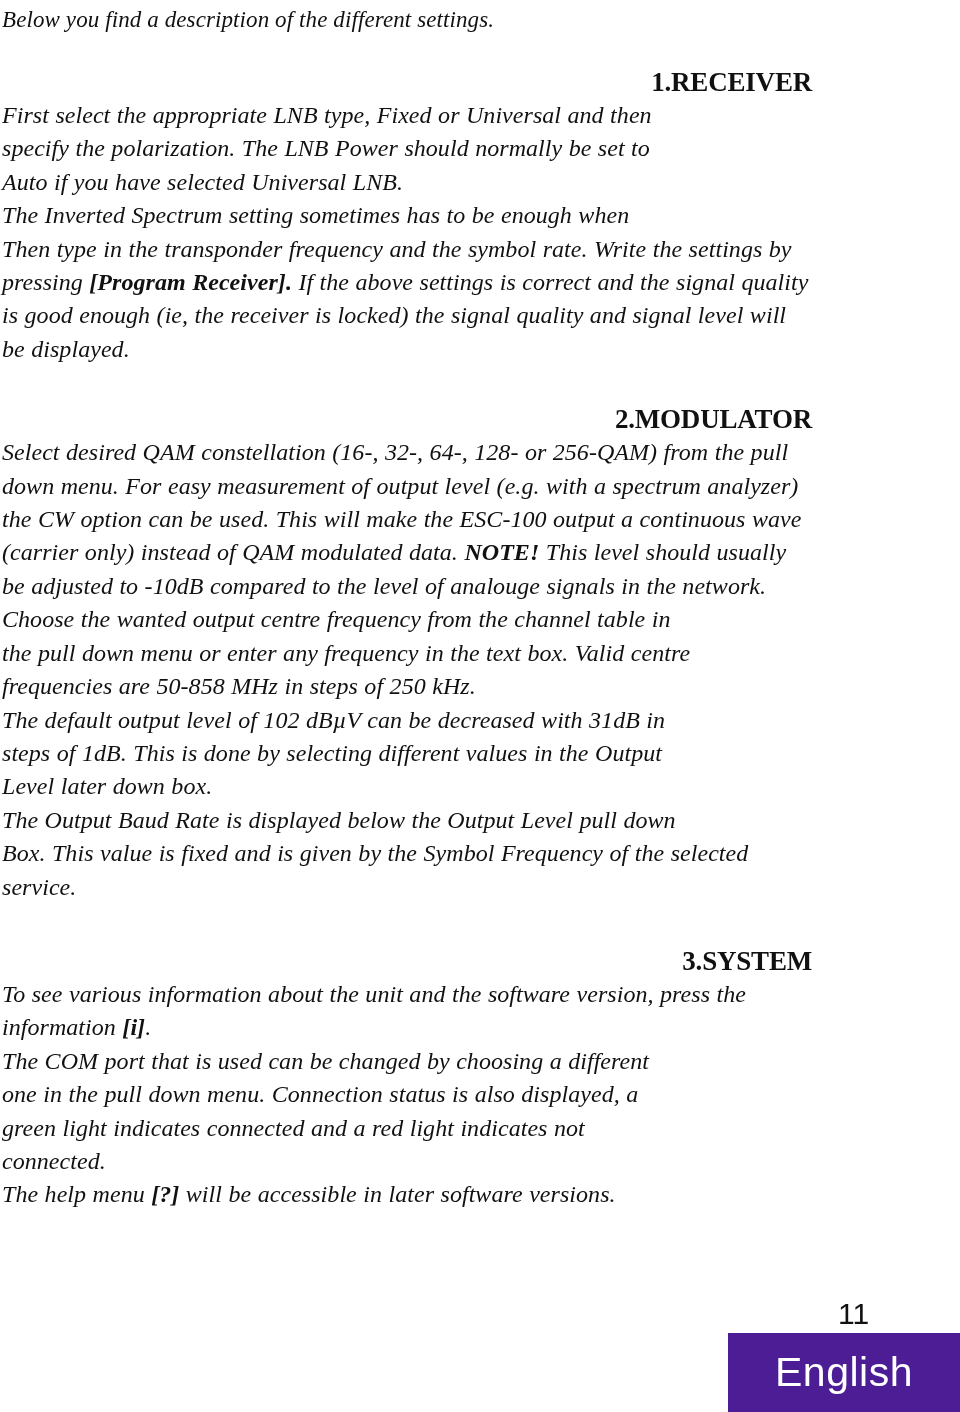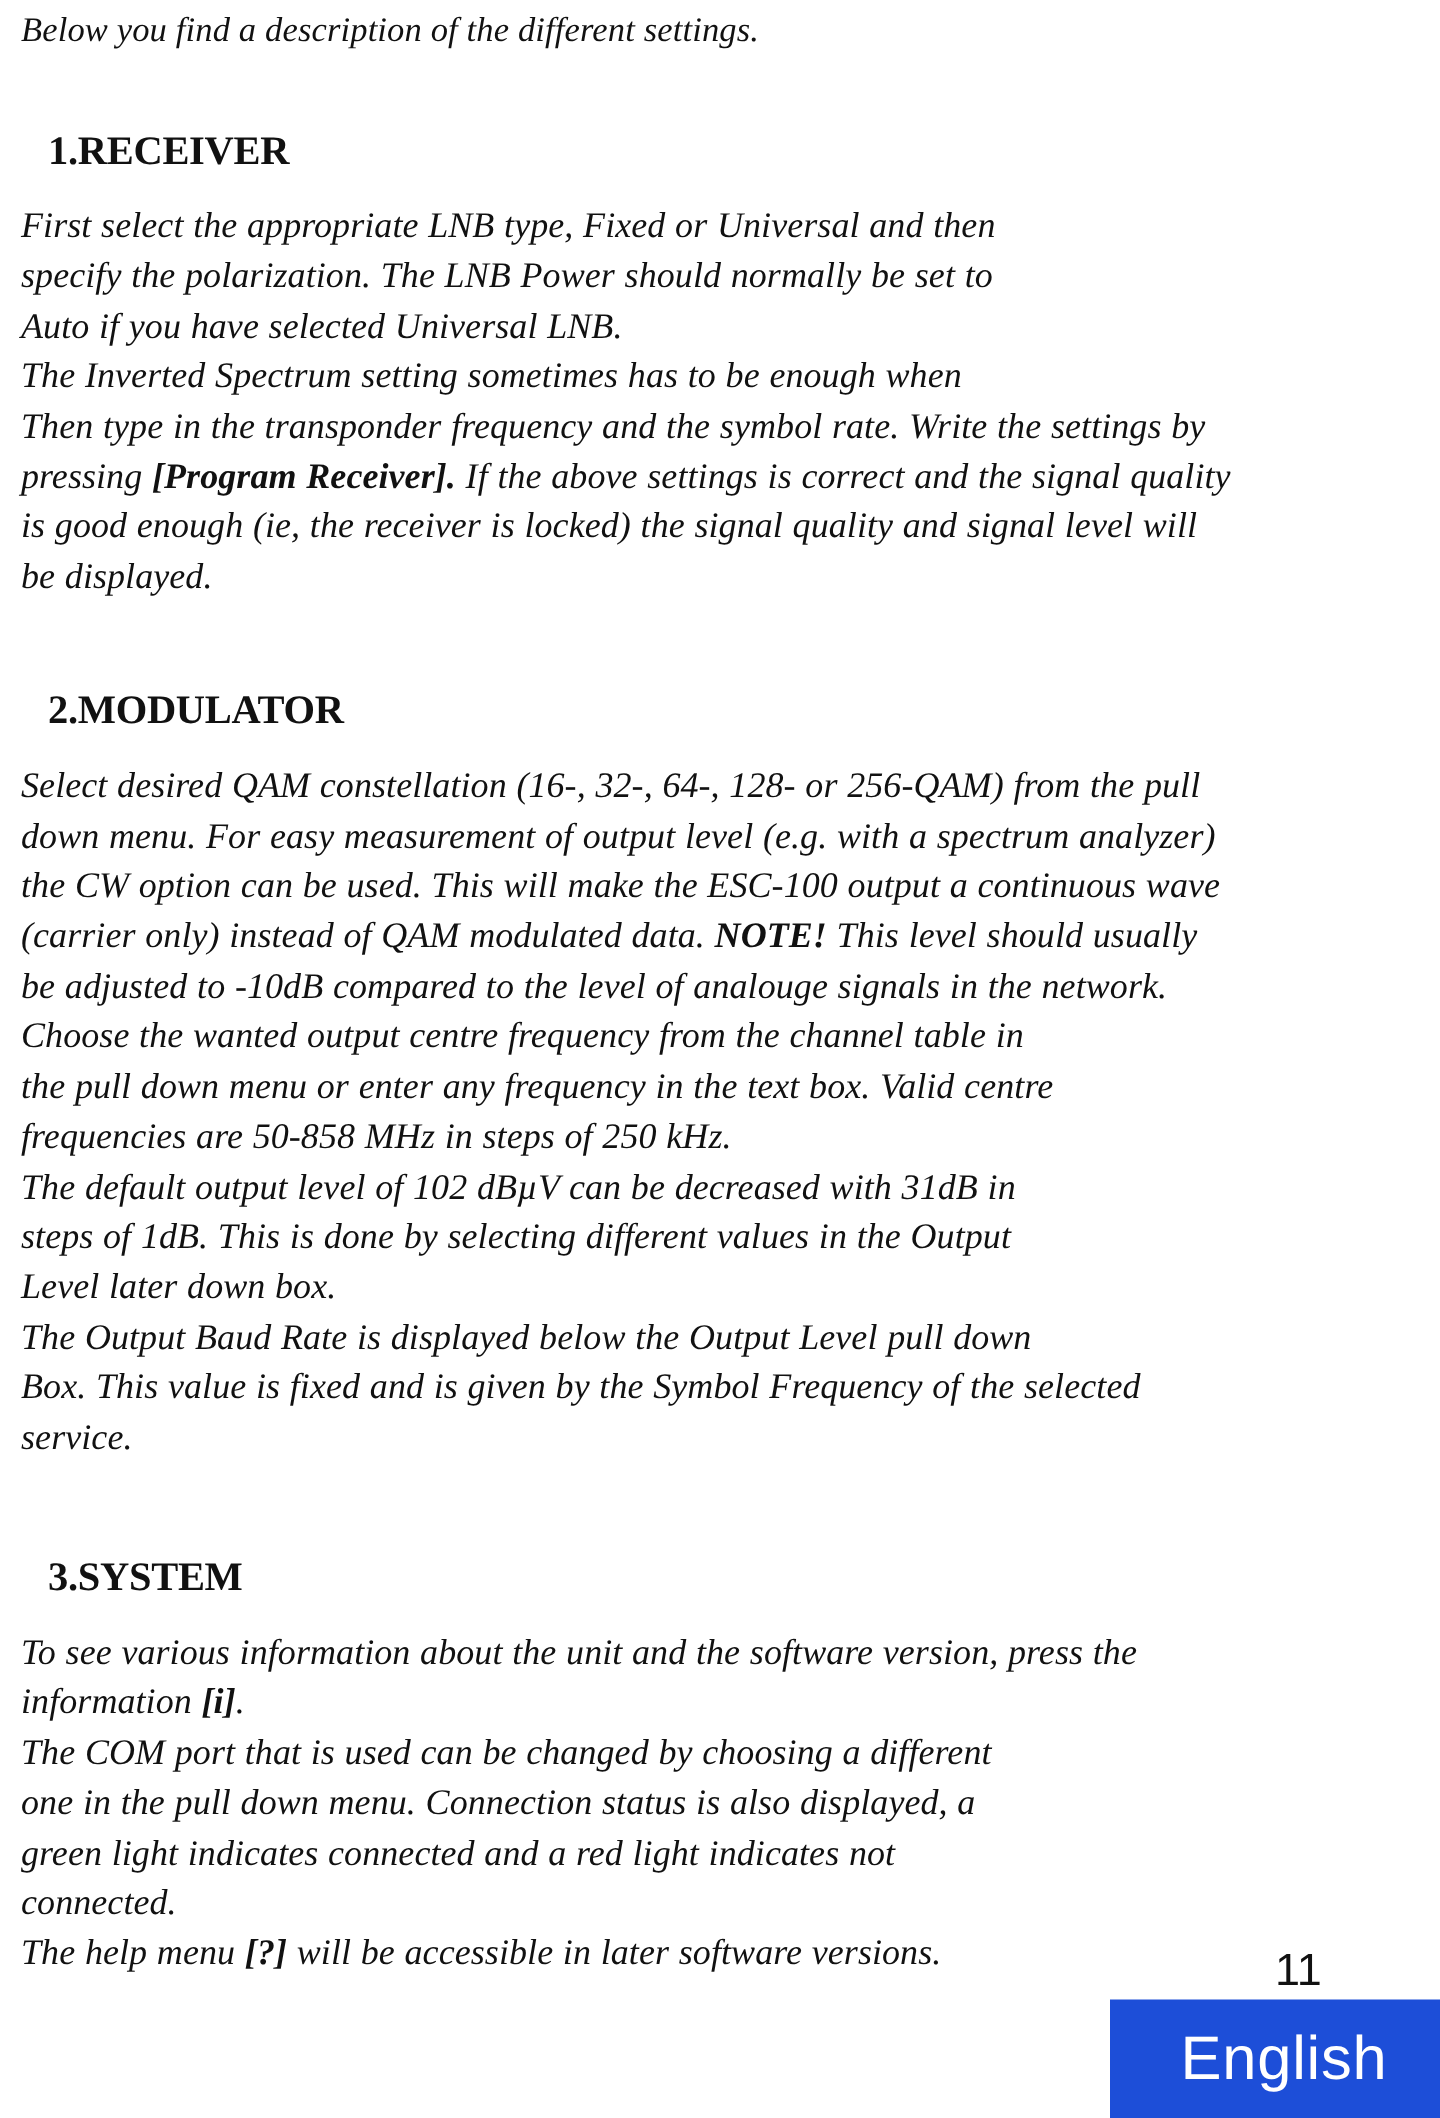--- a/index.html
+++ b/index.html
@@ -13,21 +13,21 @@
     height: 1412px;
     position: relative;
     overflow: hidden;
     font-family: "Liberation Serif", "DejaVu Serif", serif;
     color: #111111;
     -webkit-font-smoothing: antialiased;
   }
 
   .page {
     position: absolute;
-    left: 12px;
+    left: 0;
     top: 0;
     width: 912px;
     height: 1412px;
   }
 
   .body-col {
     position: absolute;
     left: 2px;
     top: 0;
     width: 810px;
@@ -43,22 +43,23 @@
 
   .section {
     margin: 0;
   }
 
   .section-heading {
     font-weight: bold;
     font-size: 27px;
     line-height: 34px;
     letter-spacing: -0.2px;
-    margin: 18px;
+    margin: 0;
     padding: 0;
+    text-align: right;
   }
 
   .para {
     font-size: 24px;
     line-height: 33.4px;
     margin: 0;
     padding: 0;
     letter-spacing: 0.05px;
     word-spacing: 0.4px;
     font-style: italic;
@@ -84,21 +85,21 @@
     line-height: 34px;
     color: #111111;
   }
 
   .lang-tab {
     position: absolute;
     left: 728px;
     top: 1333px;
     width: 232px;
     height: 79px;
-    background: #1d4ed8;
+    background: #4c1d95;
     color: #ffffff;
     font-family: "Liberation Sans", "DejaVu Sans", sans-serif;
     font-size: 41px;
     line-height: 79px;
     text-align: center;
     letter-spacing: 0.5px;
   }
 </style>
 </head>
 <body>

